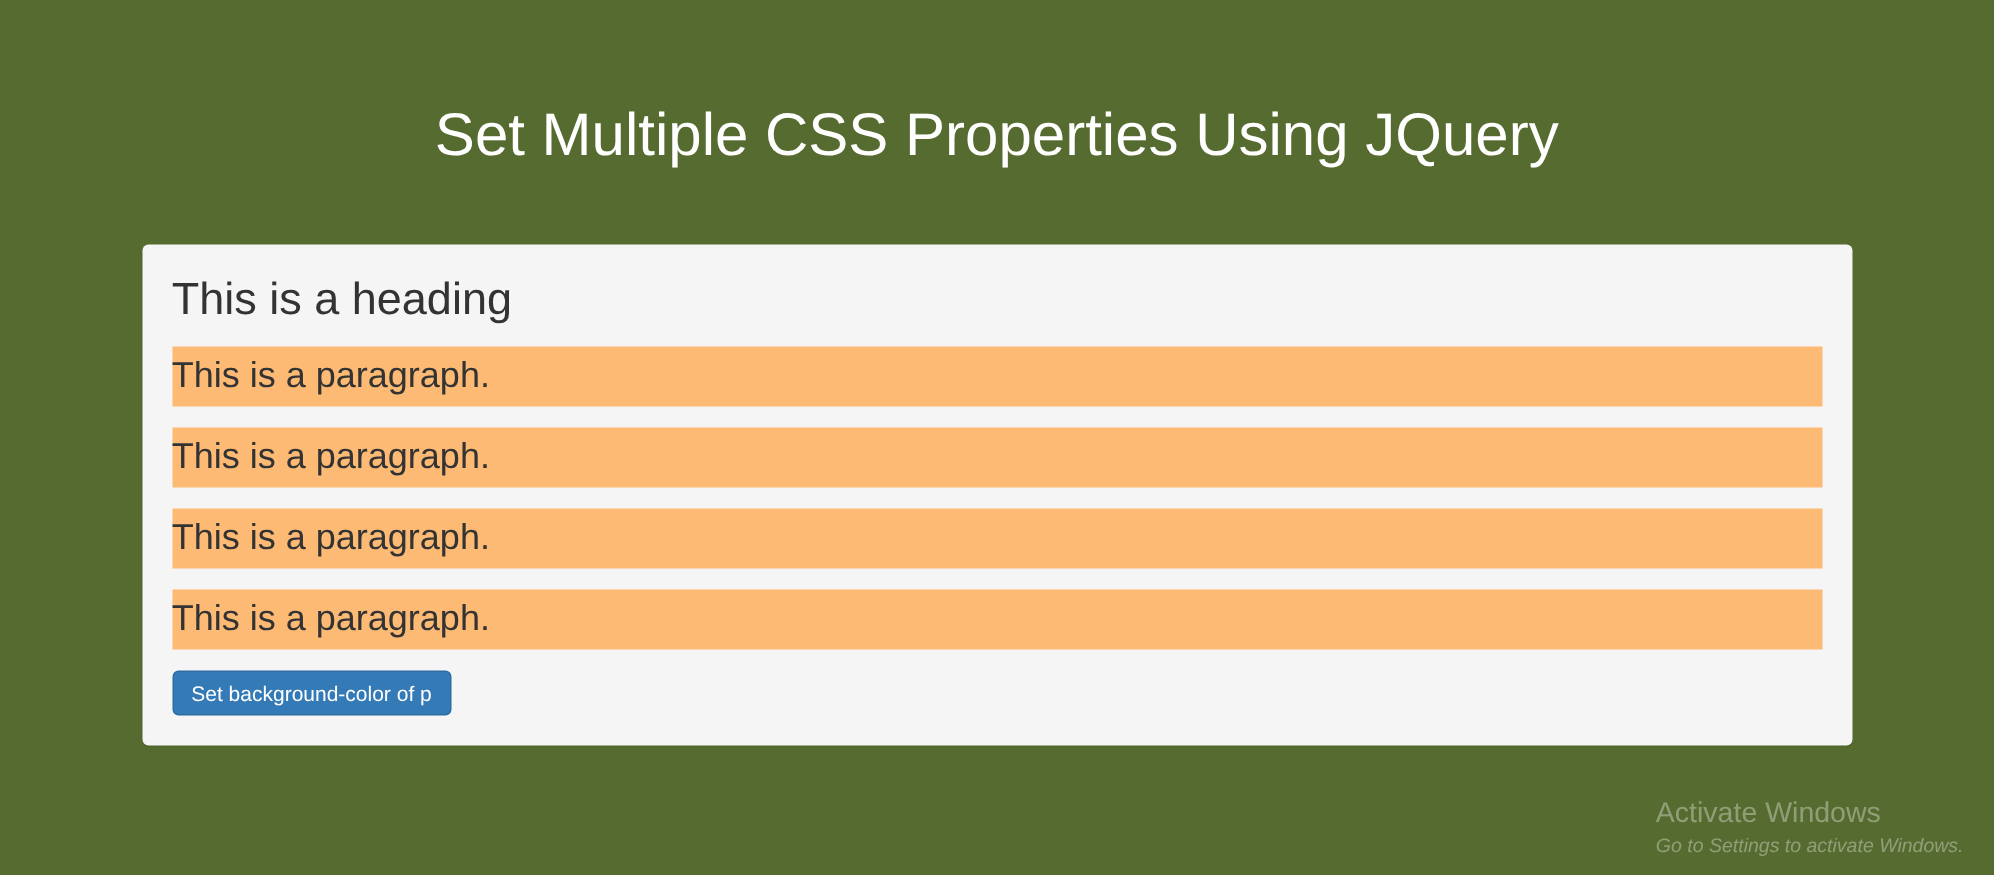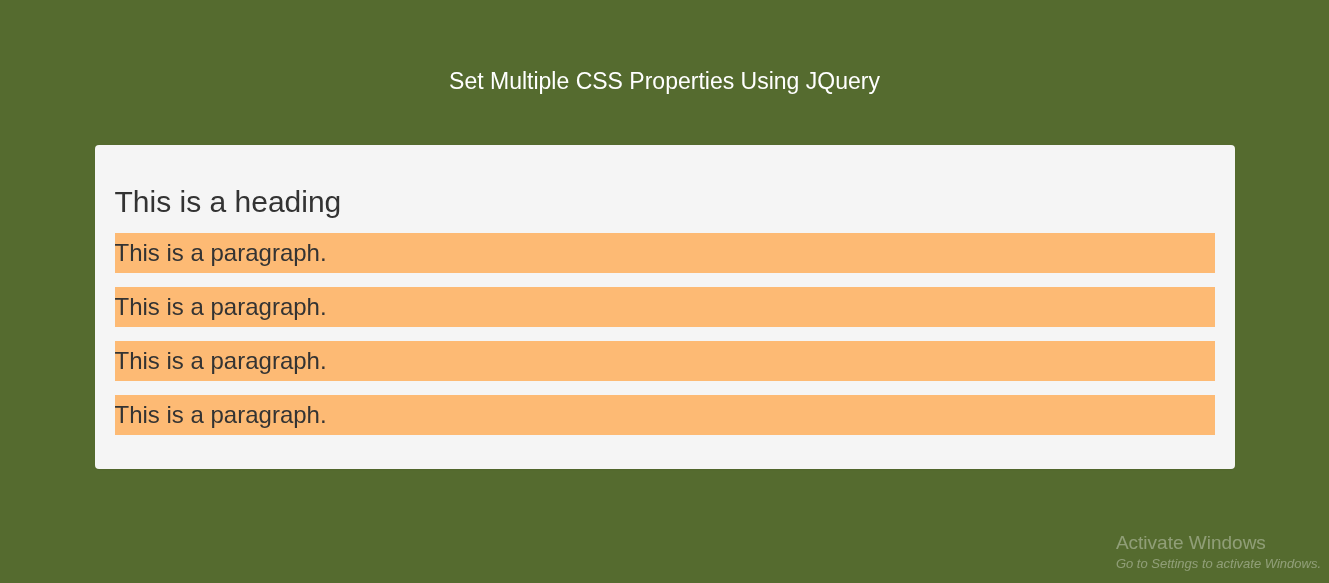--- a/index.html
+++ b/index.html
@@ -11,39 +11,38 @@
       font-family: "Helvetica Neue", Helvetica, Arial, sans-serif;
       background-color: #556b2f;
       width: 1329px;
       height: 583px;
       position: relative;
       overflow: hidden;
     }
     .page-title {
       color: #ffffff;
       text-align: center;
-      font-size: 23px;
+      font-size: 40px;
       font-weight: 500;
       padding-top: 68px;
       padding-bottom: 50px;
     }
     .content-box {
       background-color: #f5f5f5;
       margin: 0 auto;
       width: 1140px;
       border-radius: 4px;
       padding: 20px;
       box-shadow: 0 1px 1px rgba(0,0,0,0.05);
     }
     .heading {
       font-size: 30px;
       font-weight: 500;
       color: #333333;
       margin-bottom: 14px;
-      margin-top: 20px;
     }
     .paragraph {
       background-color: #fdba74;
       font-size: 24px;
       color: #333333;
       margin-bottom: 14px;
       padding: 6px 0 6px 0;
     }
     .btn {
       background-color: #337ab7;
@@ -51,21 +50,21 @@
       border: 1px solid #2e6da4;
       border-radius: 4px;
       padding: 6px 12px;
       font-size: 14px;
       cursor: pointer;
       font-family: inherit;
     }
     .watermark {
       position: absolute;
       bottom: 12px;
-      right: 8px;
+      right: 20px;
       text-align: left;
       color: rgba(255, 255, 255, 0.35);
     }
     .watermark-title {
       font-size: 19px;
       font-weight: 400;
       margin-bottom: 2px;
     }
     .watermark-sub {
       font-size: 13px;
@@ -76,18 +75,19 @@
 <body>
 
 <h1 class="page-title">Set Multiple CSS Properties Using JQuery</h1>
 
 <div class="content-box">
   <h2 class="heading">This is a heading</h2>
   <p class="paragraph">This is a paragraph.</p>
   <p class="paragraph">This is a paragraph.</p>
   <p class="paragraph">This is a paragraph.</p>
   <p class="paragraph">This is a paragraph.</p>
+  <button class="btn">Set background-color of p</button>
 </div>
 
 <div class="watermark">
   <div class="watermark-title">Activate Windows</div>
   <div class="watermark-sub">Go to Settings to activate Windows.</div>
 </div>
 
 </body></html>

